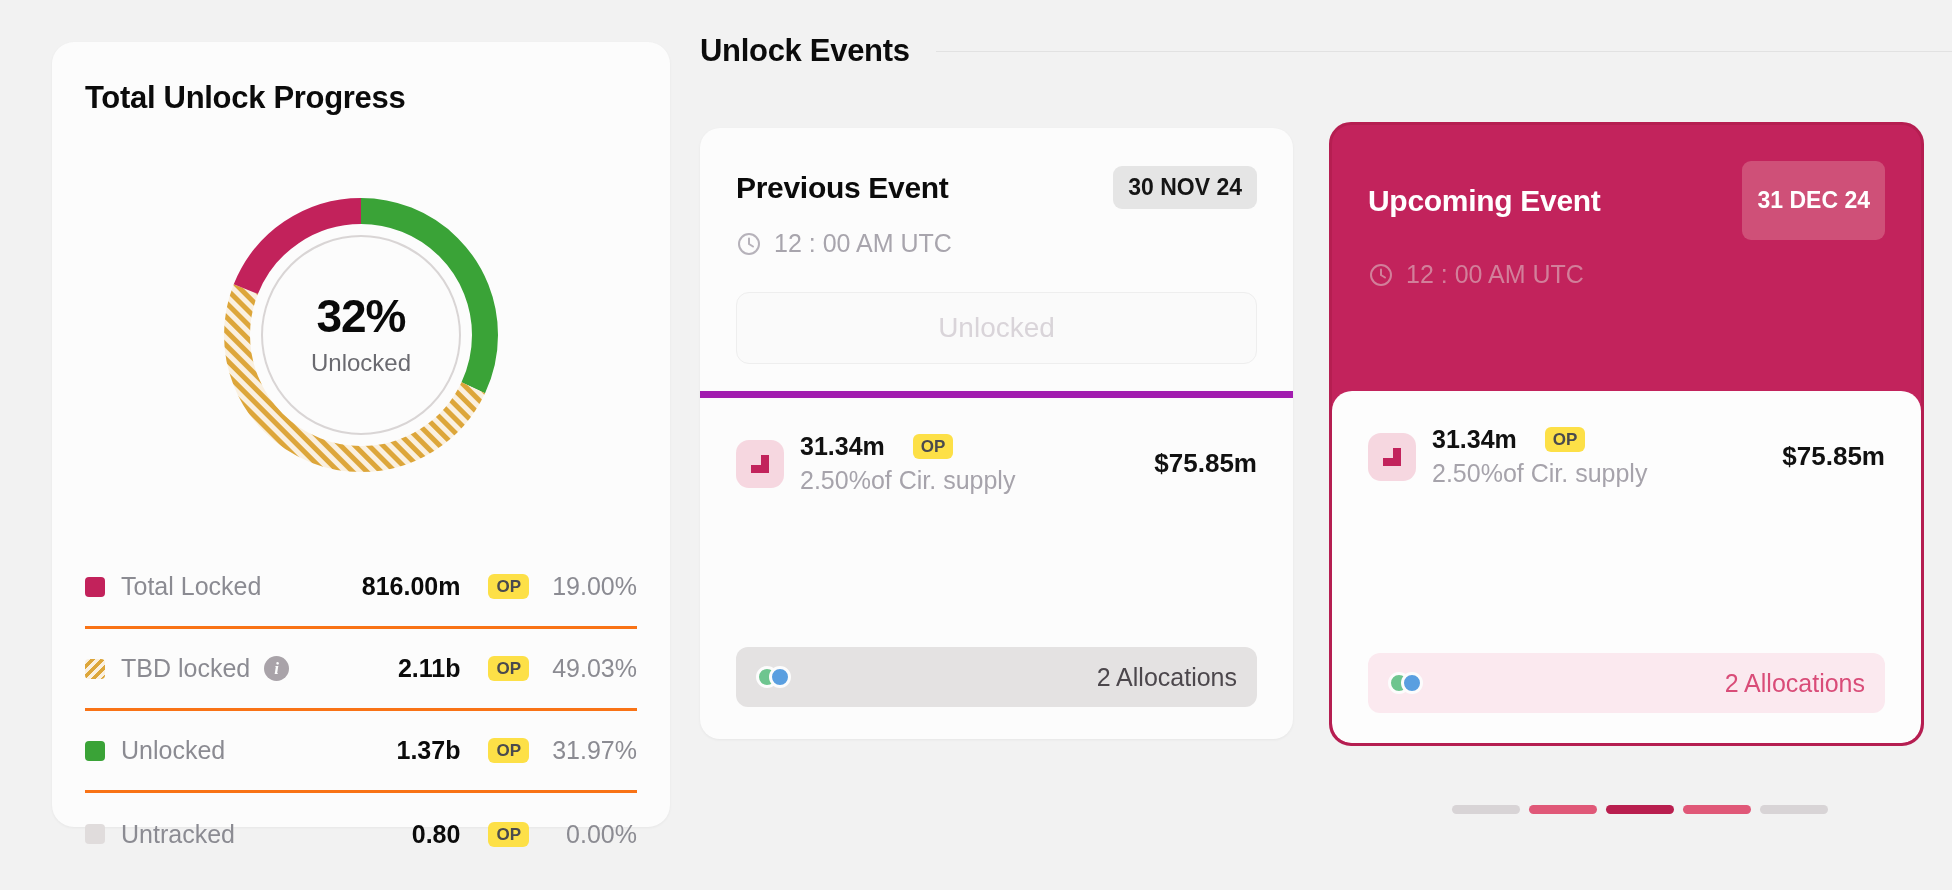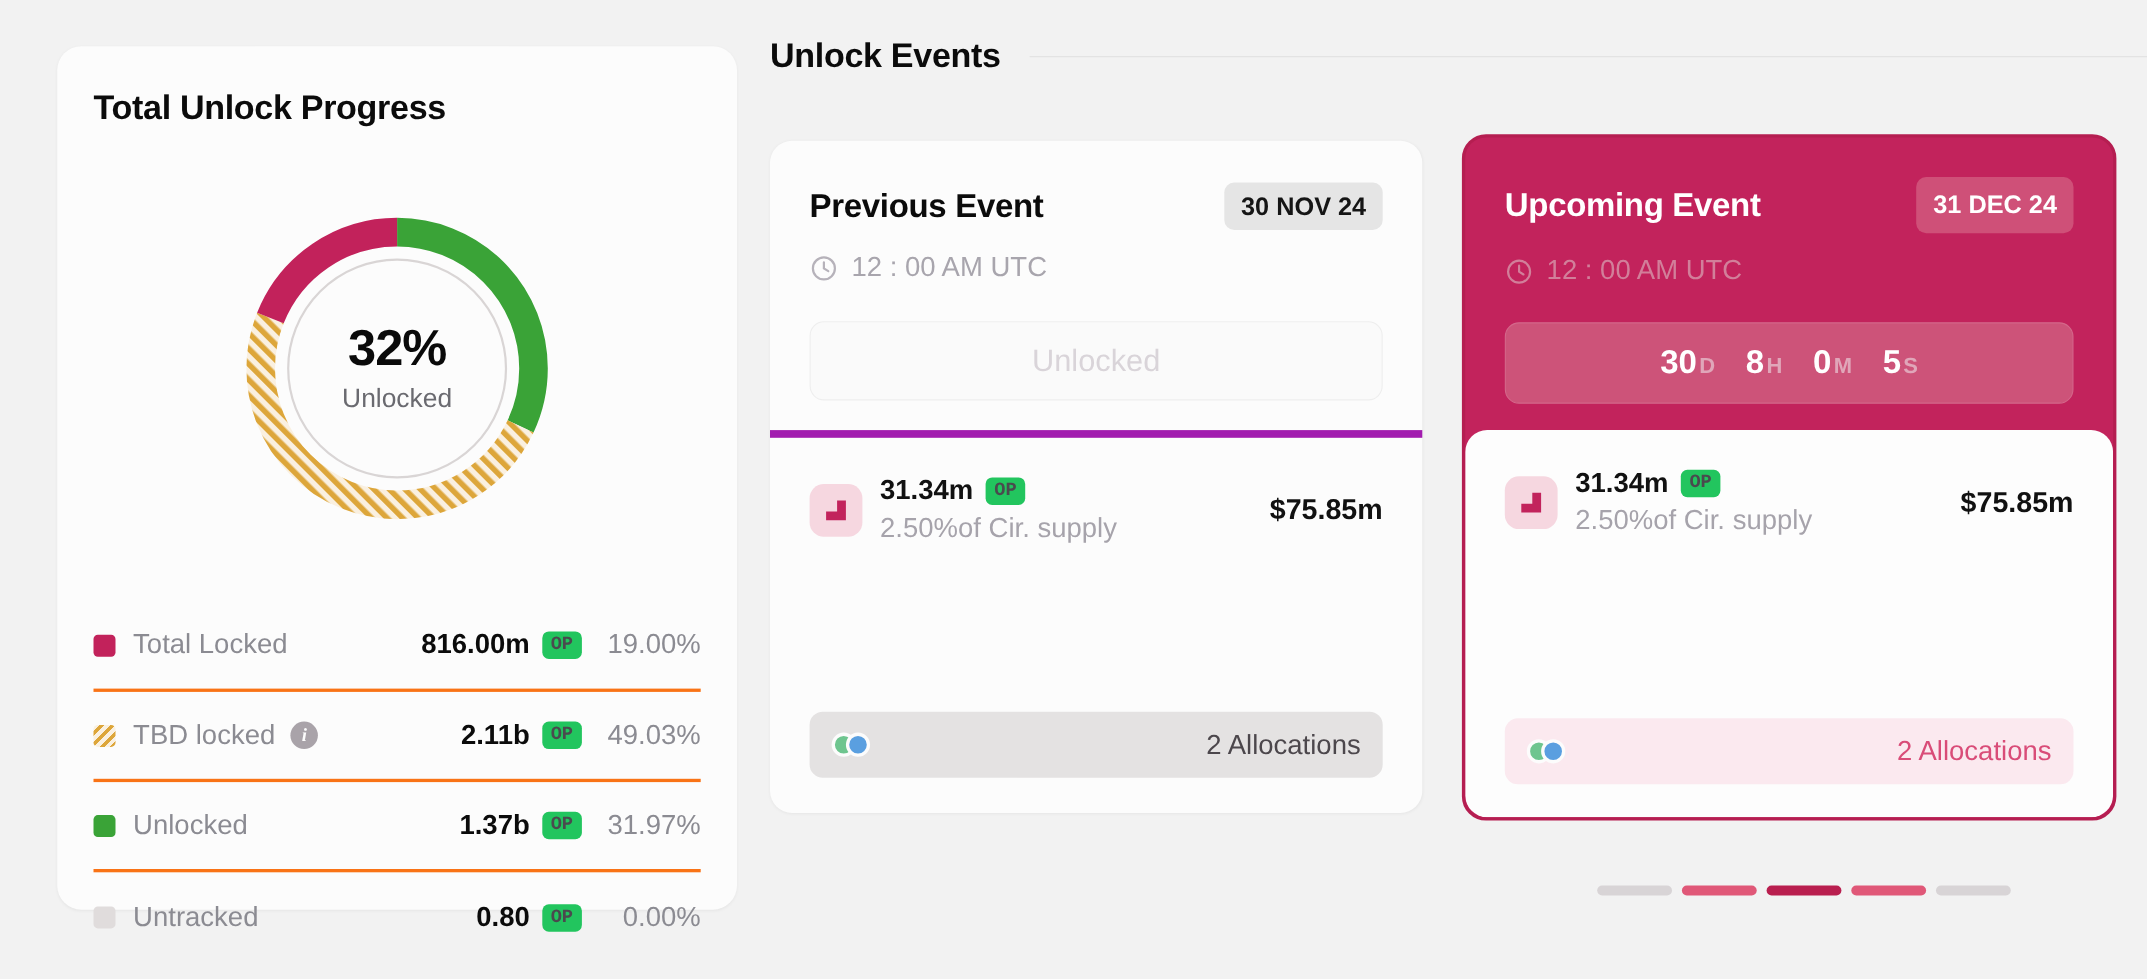--- a/index.html
+++ b/index.html
@@ -121,30 +121,29 @@
     flex: none;
   }
   .legend-spacer { flex: 1 1 auto; }
   .legend-amt {
     font-size: 25px;
     font-weight: bold;
     color: #0b0b0b;
     white-space: nowrap;
   }
   .op-chip {
-    margin-left: 11px;
-    background: #22c55e;
+    margin-left: 28px;
+    background: #fde047;
     color: #4a4a4e;
     border-radius: 6px;
     font-size: 17px;
     font-weight: bold;
     padding: 4px 8px 4px 8px;
     line-height: 1;
     flex: none;
-    font-family: Liberation Mono, monospace;
   }
   .legend-pct {
     width: 108px;
     text-align: right;
     font-size: 25px;
     color: #8b8b92;
     white-space: nowrap;
   }
 
   
@@ -315,21 +314,21 @@
     font-weight: bold;
     color: #ffffff;
     letter-spacing: -0.3px;
   }
   .date-chip-light {
     background: #cf5078;
     color: #ffffff;
     font-size: 23px;
     font-weight: bold;
     border-radius: 9px;
-    padding: 14px 15px;
+    padding: 28px 15px;
     line-height: 1;
     white-space: nowrap;
     margin-left: 46px;
   }
   .evt-time-light {
     display: flex;
     align-items: center;
     margin-top: 20px;
     color: #d27f9a;
     font-size: 25px;
@@ -525,38 +524,20 @@
       <div class="evt-time-light">
         <span class="clock-icon">
           <svg width="26" height="26" viewBox="0 0 26 26">
             <circle cx="13" cy="13" r="10" fill="none" stroke="#d27f9a" stroke-width="2"></circle>
             <path d="M13 7.5 V13 L17 15.5" fill="none" stroke="#d27f9a" stroke-width="2" stroke-linecap="round"></path>
           </svg>
         </span>
         <span>12 : 00 AM UTC</span>
       </div>
 
-      <div class="countdown">
-        <span class="cd-seg">
-          <span class="cd-num">30</span>
-          <span class="cd-unit">D</span>
-        </span>
-        <span class="cd-seg">
-          <span class="cd-num">8</span>
-          <span class="cd-unit">H</span>
-        </span>
-        <span class="cd-seg">
-          <span class="cd-num">0</span>
-          <span class="cd-unit">M</span>
-        </span>
-        <span class="cd-seg">
-          <span class="cd-num">5</span>
-          <span class="cd-unit">S</span>
-        </span>
-      </div>
     </div>
 
     <div class="next-body">
       <div class="alloc-row">
         <span class="alloc-ico">
           <svg width="26" height="26" viewBox="0 0 26 26">
             <path d="M14 4 H22 V22 H4 V14 H14 Z" fill="#c2235c"></path>
           </svg>
         </span>
         <span class="alloc-texts">

